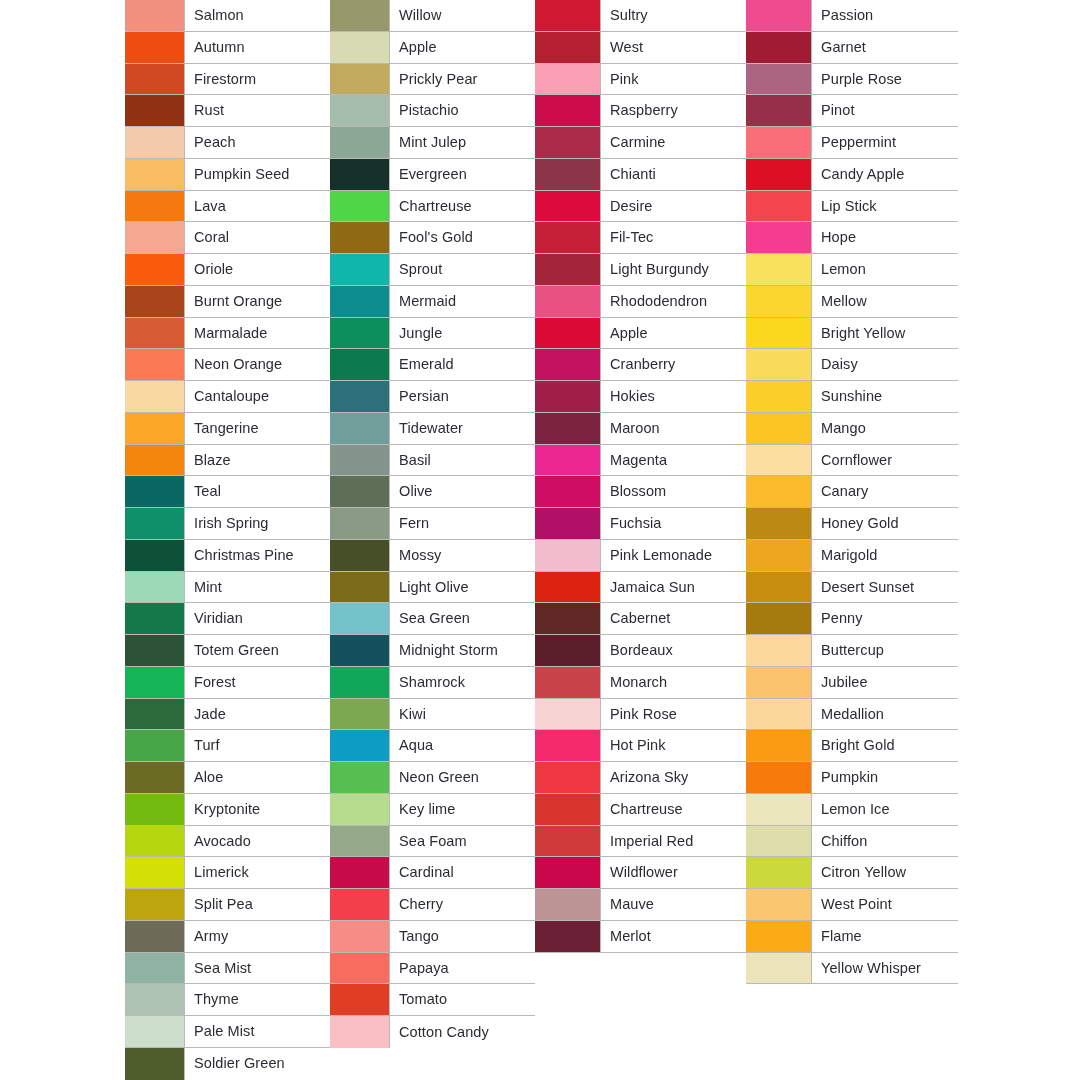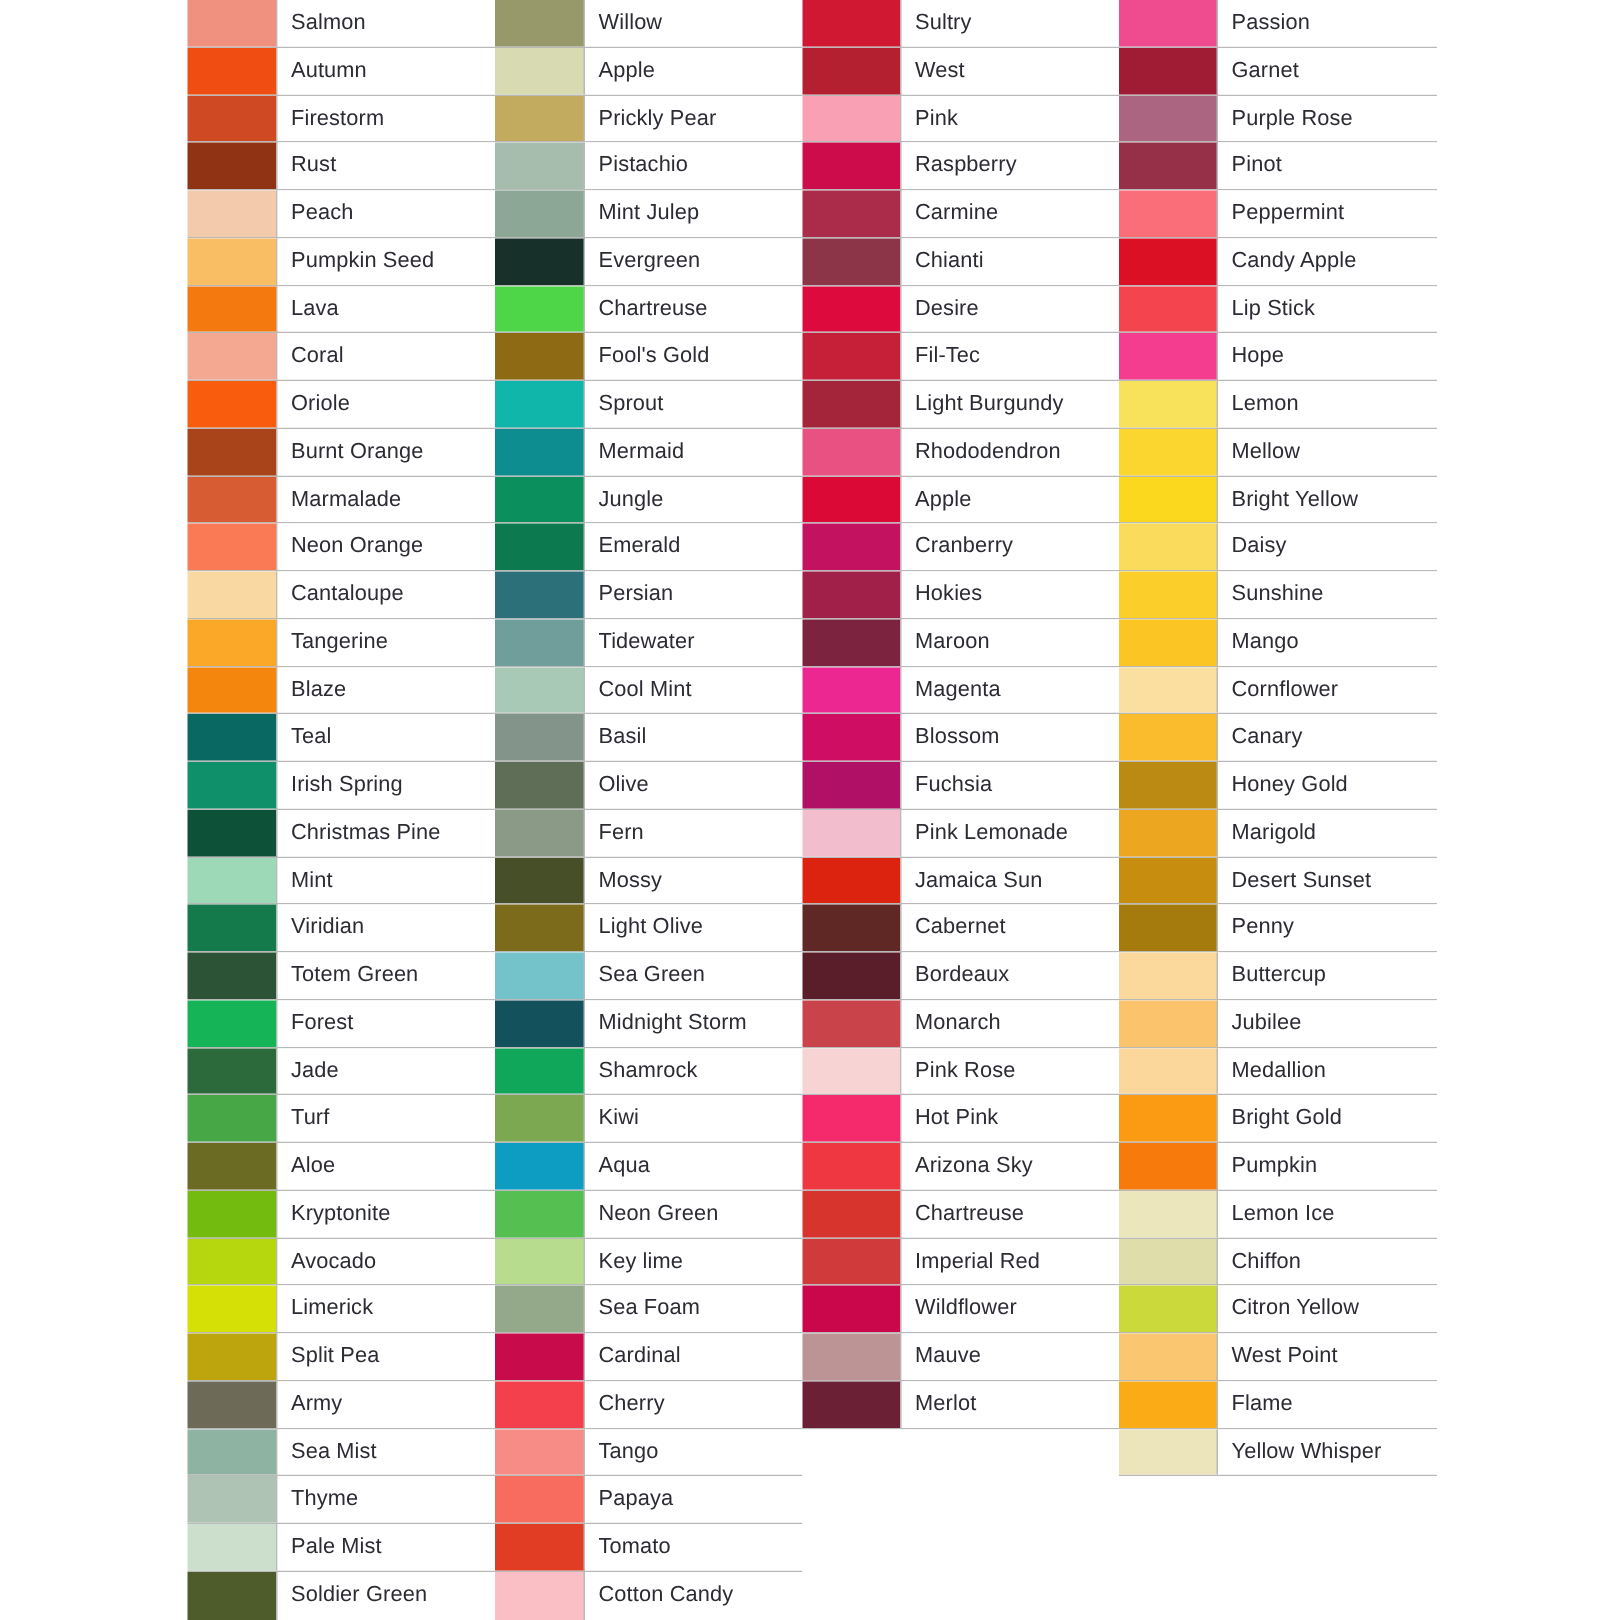--- a/index.html
+++ b/index.html
@@ -367,26 +367,20 @@
           <span class="name-text">Persian</span>
         </div>
       </div>
       <div class="swatch-row">
         <div class="chip" style="background: rgb(111, 158, 155);"></div>
         <div class="name-cell">
           <span class="name-text">Tidewater</span>
         </div>
       </div>
       <div class="swatch-row">
-        <div class="chip" style="background: rgb(169, 201, 183);"></div>
-        <div class="name-cell">
-          <span class="name-text">Cool Mint</span>
-        </div>
-      </div>
-      <div class="swatch-row">
         <div class="chip" style="background: rgb(131, 149, 138);"></div>
         <div class="name-cell">
           <span class="name-text">Basil</span>
         </div>
       </div>
       <div class="swatch-row">
         <div class="chip" style="background: rgb(95, 111, 87);"></div>
         <div class="name-cell">
           <span class="name-text">Olive</span>
         </div>

